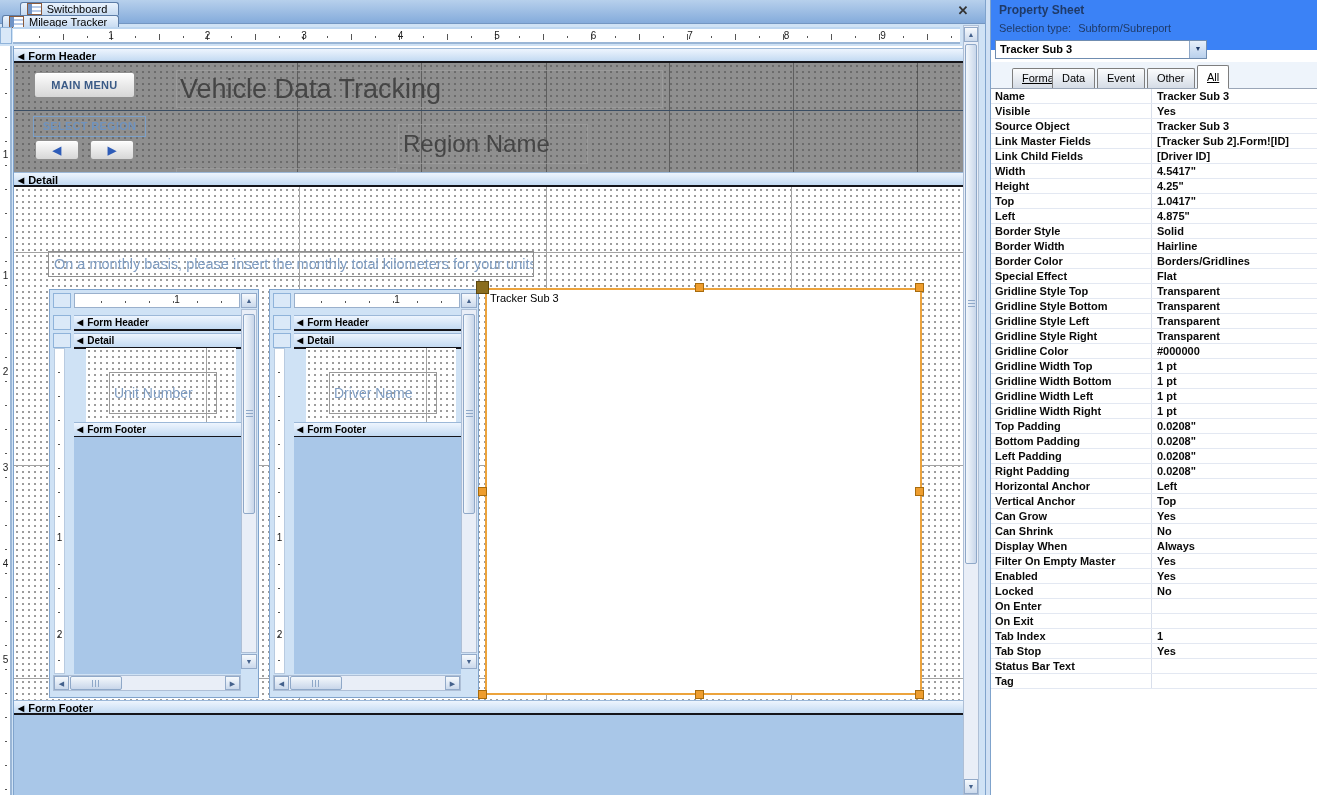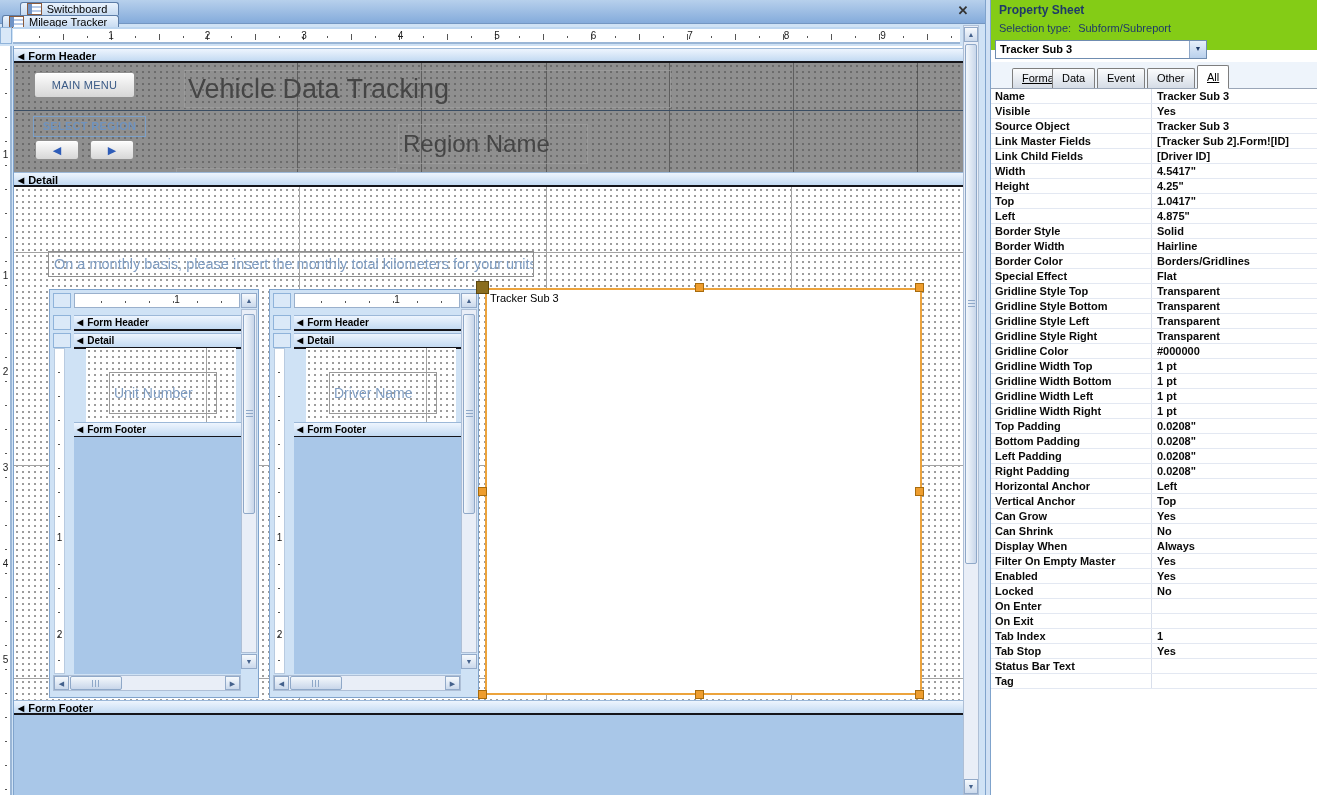--- a/index.html
+++ b/index.html
@@ -59,29 +59,29 @@
   #det-grid{position:absolute;left:0;top:141px;width:949px;height:513px;background:#fff;
             background-image:radial-gradient(circle,#9c9c9c 0.8px,transparent 0.9px);
             background-size:6px 6px;}
   .dgl-v{position:absolute;top:0;bottom:0;width:1px;background:#a3a3a3;}
   .dgl-h{position:absolute;left:0;right:0;height:1px;background:#a3a3a3;}
   #ftr-bar{top:654px;}
   #ftr-area{position:absolute;left:0;top:669px;width:949px;height:80px;background:#a9c7e8;}
 
   
   .btn{background:linear-gradient(#fdfdfd,#d7d7d7);border:1px solid #8f8f8f;border-radius:3px;
-       box-shadow:inset 0 1px 0 #fff;text-align:center;color:#3a5a86;font-weight:normal;}
+       box-shadow:inset 0 1px 0 #fff;text-align:center;color:#3a5a86;font-weight:bold;}
   #main-menu-btn{left:20px;top:9px;width:101px;height:26px;font-size:11px;line-height:24px;
                  letter-spacing:.3px;}
   #select-region{left:19px;top:53px;width:113px;height:21px;border:1px solid #7ba0c9;
                  color:#6f93bf;font-size:11px;font-weight:bold;line-height:19px;
                  text-align:center;letter-spacing:.3px;}
   .arrowbtn{top:77px;width:44px;height:20px;font-size:11px;line-height:18px;color:#2e5cb8;}
   #form-title{left:162px;top:7px;width:487px;height:38px;font-size:27px;line-height:36px;
-              padding-left:3px;border-color:rgba(160,160,160,.7);margin-left:8px;}
+              padding-left:3px;border-color:rgba(160,160,160,.7);}
   #region-label{left:162px;top:61px;width:221px;height:40px;font-size:24px;line-height:38px;
                 padding-left:3px;border-color:rgba(160,160,160,.7);margin-top:44px;}
   #region-value{left:384px;top:61px;width:190px;height:40px;font-size:24px;line-height:38px;
                 padding-left:4px;border-color:rgba(160,160,160,.7);}
 
   
   #instruction{left:34px;top:64px;width:486px;height:26px;border:1px solid #8f8f8f;
                color:#7f9dc2;font-size:14.5px;line-height:24px;padding-left:5px;
                white-space:nowrap;overflow:hidden;}
 
@@ -133,21 +133,21 @@
             background:#e9eef7;border:1px solid #aebfd6;}
   #main-vsb .sbtn{position:absolute;left:0;width:14px;height:15px;line-height:14px;}
   #main-vthumb{position:absolute;left:1px;top:18px;width:12px;height:520px;
                background:linear-gradient(90deg,#f4f8fc,#c8d6ea);border:1px solid #8fa8c8;
                border-radius:2px;}
 
   
   #splitter{position:absolute;left:985px;top:0;width:6px;height:795px;background:#cfe0f4;
             border-left:1px solid #7fa3cc;border-right:1px solid #7fa3cc;}
   #panel{position:absolute;left:991px;top:0;width:326px;height:795px;background:#fff;}
-  #panel-head{position:absolute;left:0;top:0;width:326px;height:50px;background:#84cc16;}
+  #panel-head{position:absolute;left:0;top:0;width:326px;height:50px;background:#3b82f6;}
   #ps-title{position:absolute;left:8px;top:3px;font-size:12px;font-weight:bold;color:#1f3a68;}
   #ps-selline{position:absolute;left:8px;top:22px;font-size:11px;color:#1f3a68;}
   #ps-selline .val{margin-left:7px;}
   #ps-combo{position:absolute;left:4px;top:40px;width:212px;height:19px;background:#fff;
             border:1px solid #6f8cb0;font-size:11px;font-weight:bold;line-height:17px;
             padding-left:4px;}
   #ps-combo-btn{position:absolute;right:0;top:0;width:17px;height:17px;
                 background:linear-gradient(#e7f0fb,#b9d0ec);border-left:1px solid #8fa8c8;
                 font-size:7px;color:#1f3a68;text-align:center;line-height:16px;}
   #ps-tabs{position:absolute;left:0;top:62px;width:326px;height:27px;background:#eef4fb;

